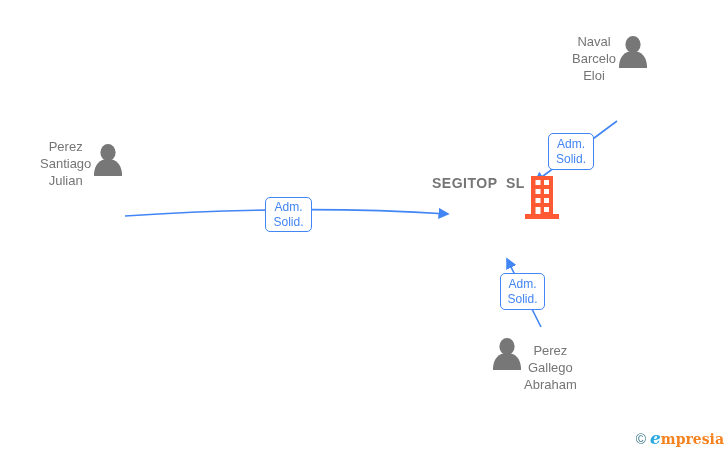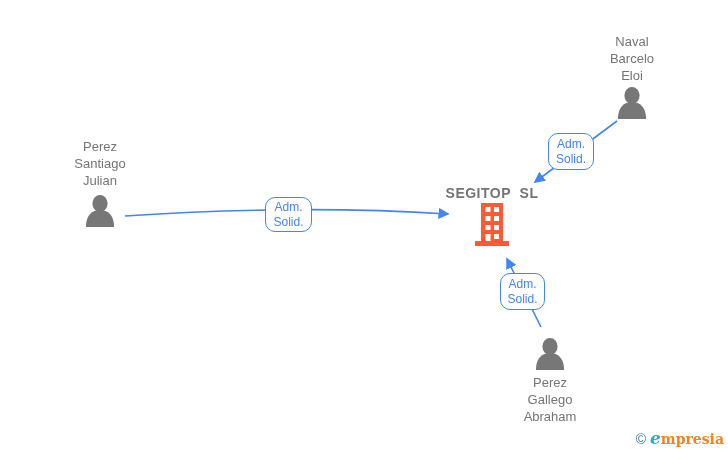--- a/index.html
+++ b/index.html
@@ -20,22 +20,21 @@
     stroke: var(--accent-blue, #4285f4);
     stroke-width: 1.6;
     fill: none;
   }
   .arrowhead-shape { fill: var(--accent-blue, #4285f4); }
 
   .node {
     position: absolute;
     width: 120px;
     display: flex;
-    flex-direction: column;
-    align-items: center;
+    align-items: flex-start;
   }
   .person-name {
     color: var(--text-gray, #757575);
     font-size: 13px;
     line-height: 17px;
     text-align: center;
     white-space: pre-line;
   }
   .person-icon svg { display: block; }
   .person-icon .silhouette { fill: var(--person-gray, #777777); }
@@ -51,21 +50,21 @@
   }
   .company-icon { margin-top: 1px; }
   .company-icon .bldg { fill: var(--building-orange, #ff5a33); }
   .company-icon .win { fill: #ffffff; }
 
   .edge-label {
     position: absolute;
     box-sizing: border-box;
     background: #ffffff;
     border: 1.5px solid var(--accent-blue, #4285f4);
-    border-radius: 10px;
+    border-radius: 5px;
     color: var(--accent-blue, #4285f4);
     font-size: 12px;
     line-height: 15px;
     text-align: center;
     white-space: pre-line;
     display: flex;
     align-items: center;
     justify-content: center;
   }
 
@@ -150,21 +149,21 @@
       <svg width="34" height="32" viewBox="0 0 34 32">
         <ellipse class="silhouette" cx="17" cy="8.5" rx="7.6" ry="8.5"></ellipse>
         <path class="silhouette" d="M17,15 C8.5,15 3.8,20.5 3,29.5 L3,32 L31,32 L31,29.5 C30.2,20.5 25.5,15 17,15 Z"></path>
       </svg>
     </div>
     <div class="person-name" style="margin-top:4px;">Perez
 Gallego
 Abraham</div>
   </div>
 
-  <div class="node" style="left:432px; top:185px;">
+  <div class="node" style="left:432px; top:175px;">
     <div class="company-name">SEGITOP  SL</div>
     <div class="company-icon">
       <svg width="34" height="43" viewBox="0 0 34 43">
         <rect class="bldg" x="0" y="38" width="34" height="5"></rect>
         <rect class="bldg" x="6" y="0" width="22" height="40"></rect>
         <rect class="win" x="10.5" y="4" width="5" height="5"></rect>
         <rect class="win" x="19" y="4" width="5" height="5"></rect>
         <rect class="win" x="10.5" y="13" width="5" height="5"></rect>
         <rect class="win" x="19" y="13" width="5" height="5"></rect>
         <rect class="win" x="10.5" y="22" width="5" height="5"></rect>

